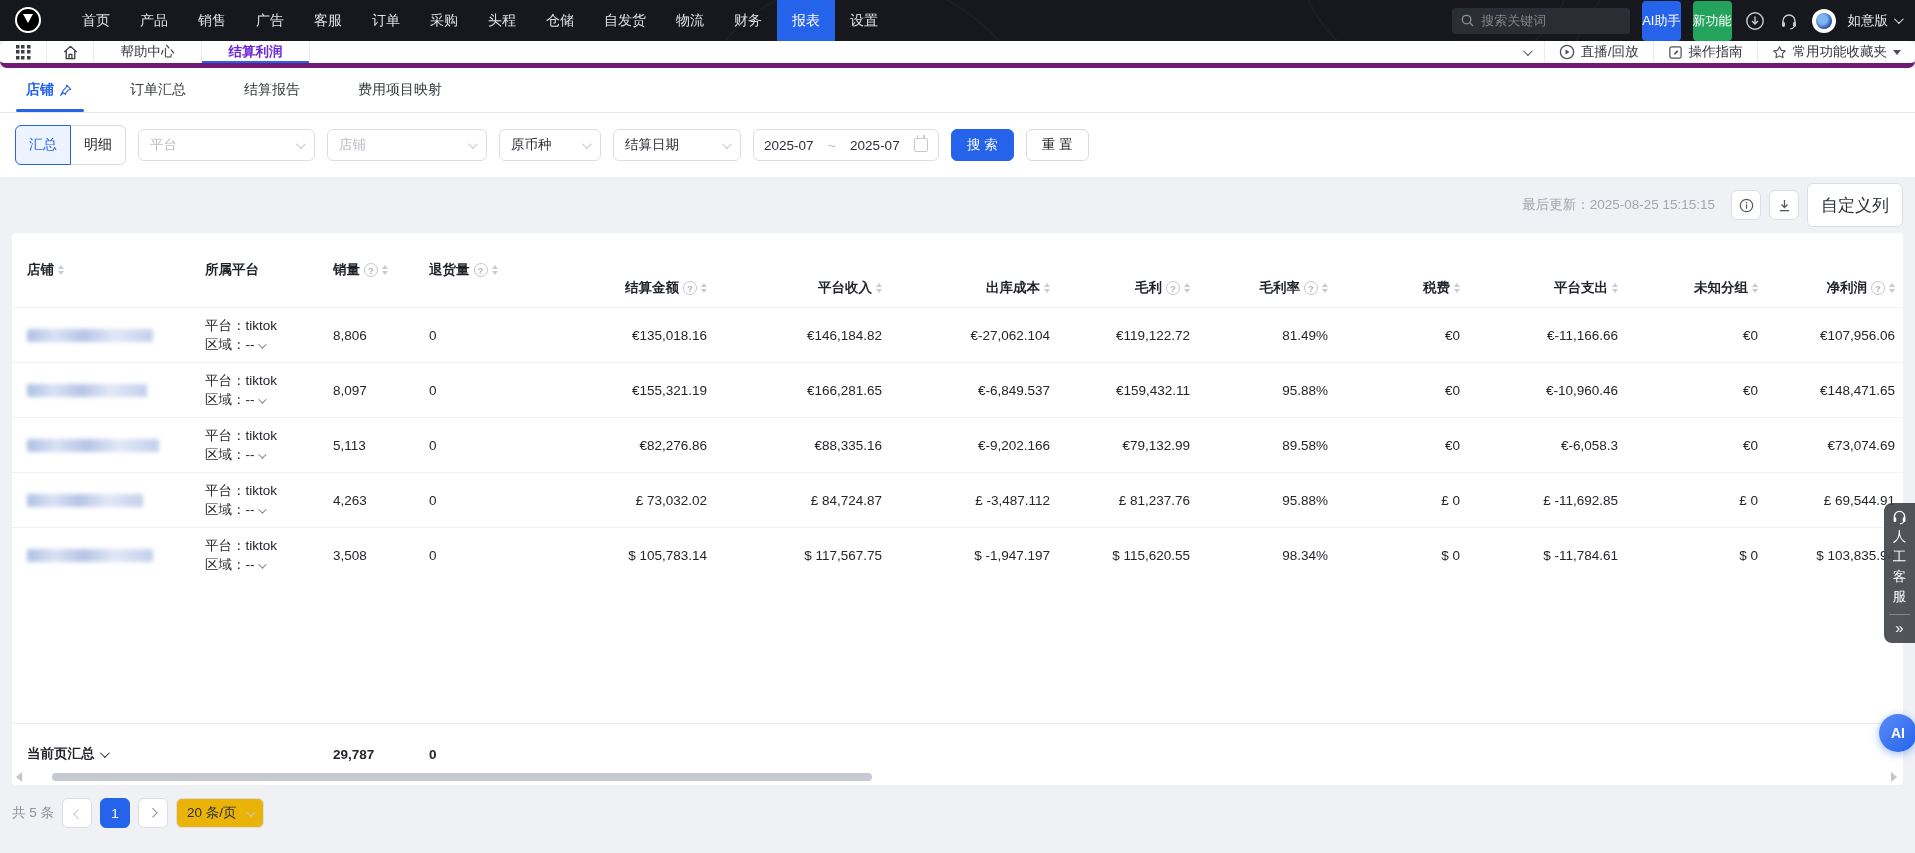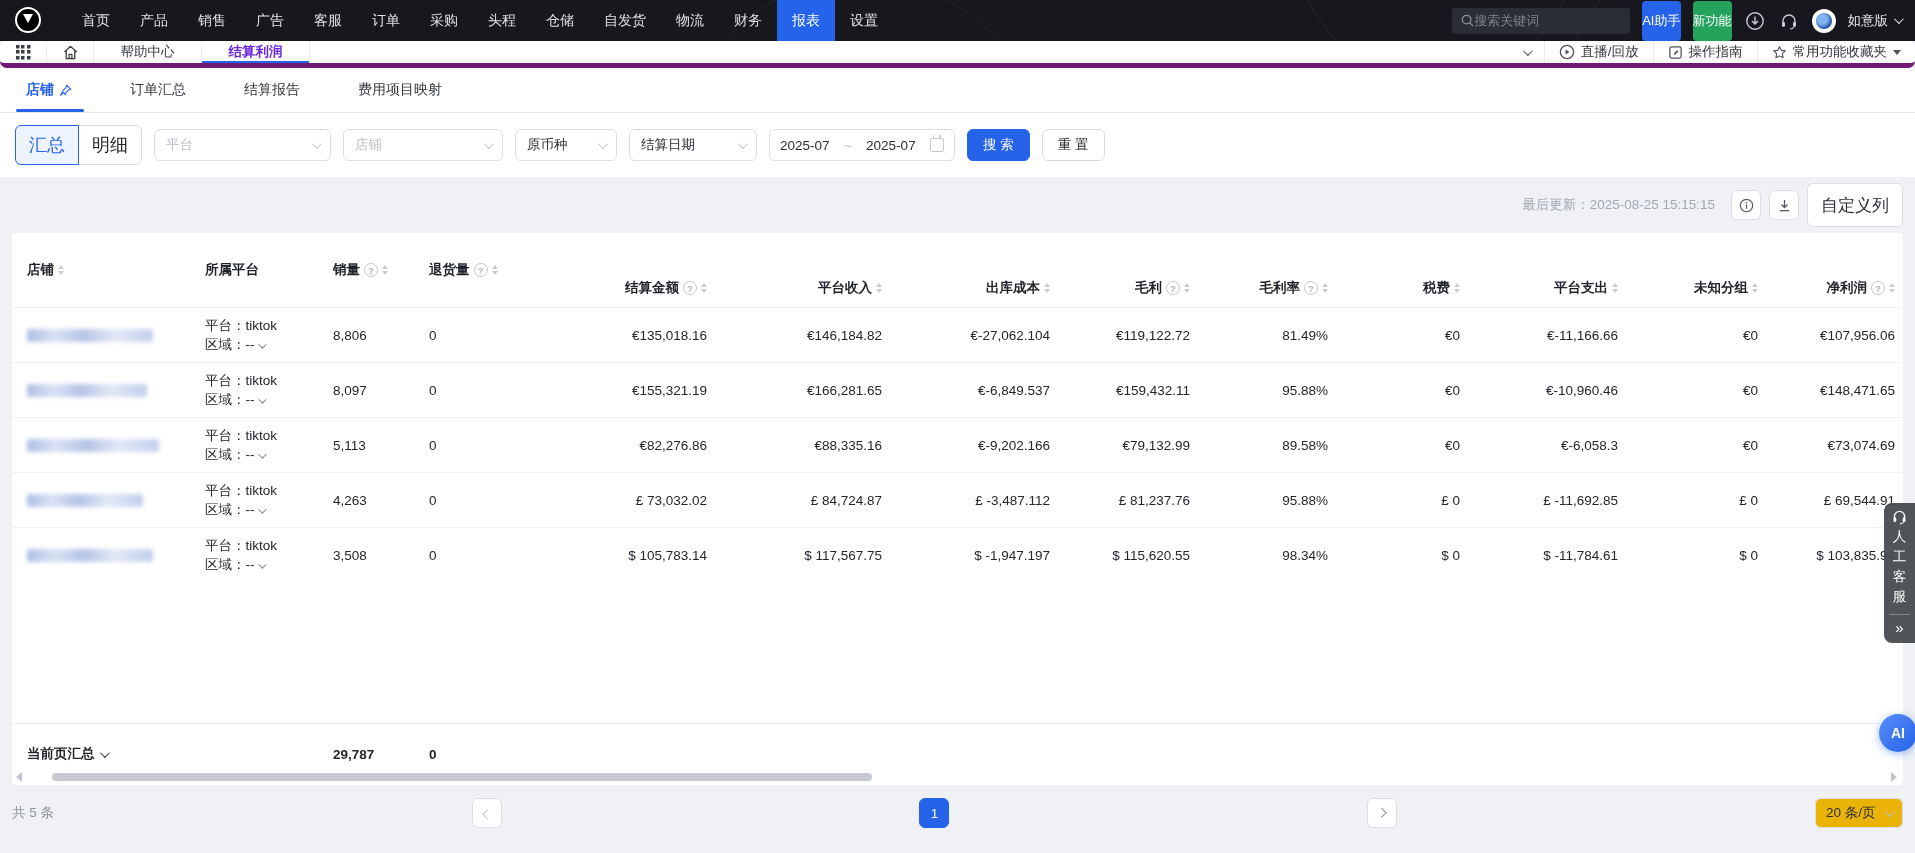--- a/index.html
+++ b/index.html
@@ -9,21 +9,21 @@
   
   .topnav { height:41px; background:#17181d; display:flex; align-items:stretch; color:#dfe1e5; font-size:14px;
     background-image:radial-gradient(circle 220px at 75% -60px, transparent 140px, rgba(255,255,255,0.04) 141px, transparent 143px),
                      radial-gradient(circle 300px at 92% 120px, transparent 200px, rgba(255,255,255,0.035) 201px, transparent 203px),
                      radial-gradient(circle 260px at 45% 160px, transparent 180px, rgba(255,255,255,0.03) 181px, transparent 183px);}
   .logo { width:26px; height:26px; border:2px solid #fff; border-radius:50%; background:#000; margin:7px 26px 0 15px; position:relative; flex:none;}
   .logo::before { content:""; position:absolute; left:6px; top:5px; width:0; height:0; border-left:5px solid transparent; border-right:5px solid transparent; border-top:9px solid #fff; }
   .nav-item { display:flex; align-items:center; padding:0 15px; cursor:pointer; white-space:nowrap; }
   .nav-item.active { background:#2563eb; color:#fff; }
   .topnav-right { margin-left:auto; display:flex; align-items:center; gap:12px; padding-right:14px; }
-  .searchbox { width:178px; height:26px; background:#2b2d34; border-radius:3px; display:flex; align-items:center; padding:4px 9px; color:#80848d; font-size:13px; }
+  .searchbox { width:178px; height:26px; background:#2b2d34; border-radius:3px; display:flex; align-items:center; gap:7px; padding:4px 9px; color:#80848d; font-size:13px; }
   .pill-btn { height:40px; border-radius:4px; padding:0 0; display:flex; align-items:center; color:#fff; font-size:13px; cursor:pointer; white-space:nowrap; }
   .pill-blue { background:#2563eb; } .pill-green { background:#23a35c; }
   .tn-icon { width:22px; height:22px; display:flex; align-items:center; justify-content:center; color:#c9ccd2; }
   .avatar { width:24px; height:24px; border-radius:50%; background:#fff; position:relative; overflow:hidden; flex:none;}
   .avatar::before { content:""; position:absolute; inset:4px; border-radius:50%; background:radial-gradient(circle at 40% 40%, #7fb4f0 0 35%, #1f4fa8 70%, #123a80); }
   .edition { display:flex; align-items:center; gap:6px; color:#e6e8ec; font-size:13.5px; }
   .chev { display:inline-block; width:7px; height:7px; border-right:1.5px solid currentColor; border-bottom:1.5px solid currentColor; transform:rotate(45deg) translateY(-2px); }
 
   
   .tabbar { height:27px; background:#fff; border-bottom:5px solid #701a75; display:flex; align-items:stretch; font-size:13.5px; color:#33373d;border-radius:7px; }
@@ -44,21 +44,21 @@
 
   
   .subtabs { height:45px; background:#fff; border-bottom:1px solid #e7e8ec; display:flex; align-items:stretch; padding-left:26px; gap:58px; font-size:14px; color:#33373d; }
   .subtab { display:flex; align-items:center; gap:5px; position:relative; cursor:pointer; white-space:nowrap; }
   .subtab.active { color:#2563eb; font-weight:bold; }
   .subtab.active::after { content:""; position:absolute; left:-10px; right:-12px; bottom:0; height:3px; background:#2563eb; border-radius:2px; }
 
   
   .filters { background:#fff; height:64px; display:flex; align-items:center; gap:12px; padding:0 15px; }
   .toggle-group { display:flex; }
-  .toggle-btn { height:40px; padding:0 13px; border:1px solid #d9dbe0; background:#fff; display:flex; align-items:center; font-size:18px; cursor:pointer; }
+  .toggle-btn { height:40px; padding:0 13px; border:1px solid #d9dbe0; background:#fff; display:flex; align-items:center; font-size:14px; cursor:pointer; }
   .toggle-btn.first { border-radius:6px 0 0 6px; }
   .toggle-btn.last { border-radius:0 6px 6px 0; margin-left:-1px; }
   .toggle-btn.on { border-color:#2563eb; background:#eef4ff; color:#2563eb; position:relative; z-index:1; }
   .select { height:32px; border:1px solid #dcdee3; border-radius:6px; background:#fff; display:flex; align-items:center; justify-content:space-between; padding:0 11px; font-size:13.5px; cursor:pointer; }
   .select .chev { color:#c3c6cd; }
   .ph { color:#b9bdc5; }
   .val { color:#2b2f36; }
   .w-platform { width:177px; } .w-shop { width:160px; } .w-currency { width:102px; } .w-sdate { width:128px; }
   .daterange { height:32px; width:186px; border:1px solid #dcdee3; border-radius:6px; background:#fff; display:flex; align-items:center; justify-content:space-between; padding:0 10px; font-size:13.5px; }
   .cal-icon { width:14px; height:14px; border:1.5px solid #c6c9d0; border-radius:2px; position:relative; }
@@ -99,21 +99,21 @@
   .region-chev { display:inline-block; width:6px; height:6px; border-right:1.3px solid #7d828b; border-bottom:1.3px solid #7d828b; transform:rotate(45deg) translateY(-2px); margin-left:3px; }
   .card-spacer { flex:1; }
   .summary-table td { font-weight:bold; border-top:1px solid #e8eaee; height:62px; }
   .sum-chev { display:inline-block; width:7px; height:7px; border-right:1.6px solid #33373d; border-bottom:1.6px solid #33373d; transform:rotate(45deg) translateY(-2px); margin-left:5px; }
   .hscroll-thumb { position:absolute; left:40px; bottom:4px; width:820px; height:8px; background:#c8cad1; border-radius:4px; cursor:pointer; }
   .scroll-arrow { position:absolute; bottom:3px; width:0; height:0; border-top:5px solid transparent; border-bottom:5px solid transparent; }
   .scroll-arrow.left { left:4px; border-right:6px solid #c2c5cc; }
   .scroll-arrow.right { right:6px; border-left:6px solid #c2c5cc; }
 
   
-  .pagination { height:56px; display:flex; align-items:center; justify-content:space-between; gap:8px; font-size:13.5px; color:#8d929b; }
+  .pagination { height:56px; display:flex; align-items:center; justify-content:flex-start; gap:8px; font-size:13.5px; color:#8d929b; }
   .page-btn { width:30px; height:30px; border:1px solid #dcdee3; border-radius:6px; background:#fff; display:flex; align-items:center; justify-content:center; cursor:pointer; }
   .page-btn .chev-l { width:7px; height:7px; border-left:1.5px solid #c6c9d0; border-bottom:1.5px solid #c6c9d0; transform:rotate(45deg) translateX(1px); }
   .page-btn .chev-r { width:7px; height:7px; border-right:1.5px solid #8d929b; border-top:1.5px solid #8d929b; transform:rotate(45deg) translateX(-1px); }
   .page-btn.current { background:#2563eb; border-color:#2563eb; color:#fff; }
   .page-size { height:30px; min-width:88px; border:1px solid #dcdee3; border-radius:6px; background:#eab308; display:flex; align-items:center; justify-content:space-between; gap:0; padding:0 10px; color:#2b2f36; cursor:pointer; }
   .page-size .chev { color:#c3c6cd; }
 
   
   .service-panel { position:absolute; right:0; top:503px; width:31px; background:rgba(70,73,79,0.94); border-radius:8px 0 0 8px; color:#fff; text-align:center; padding:5px 0 6px; z-index:50; }
   .service-panel .svc-char { display:block; font-size:13.5px; line-height:20px; }

